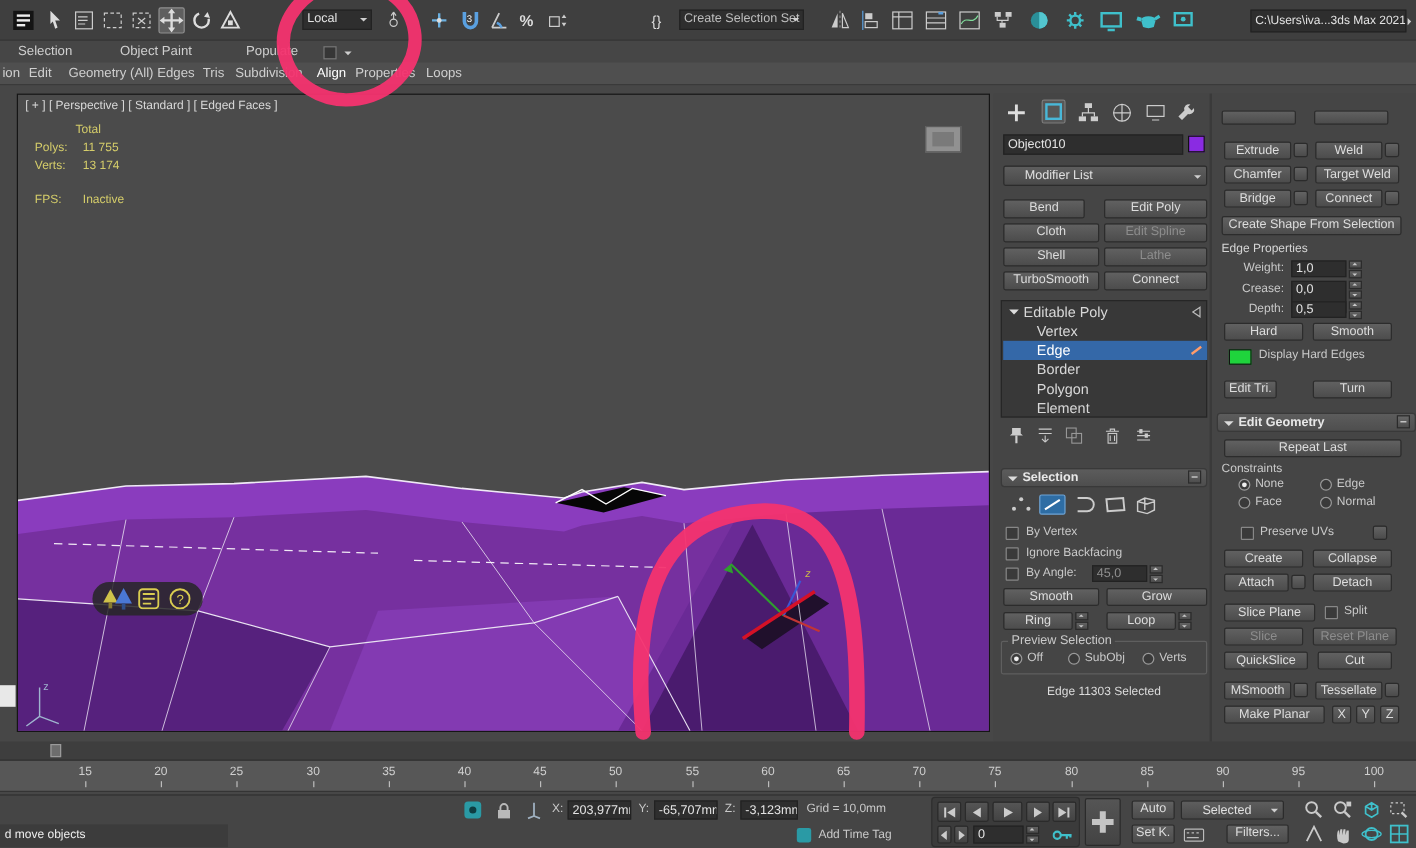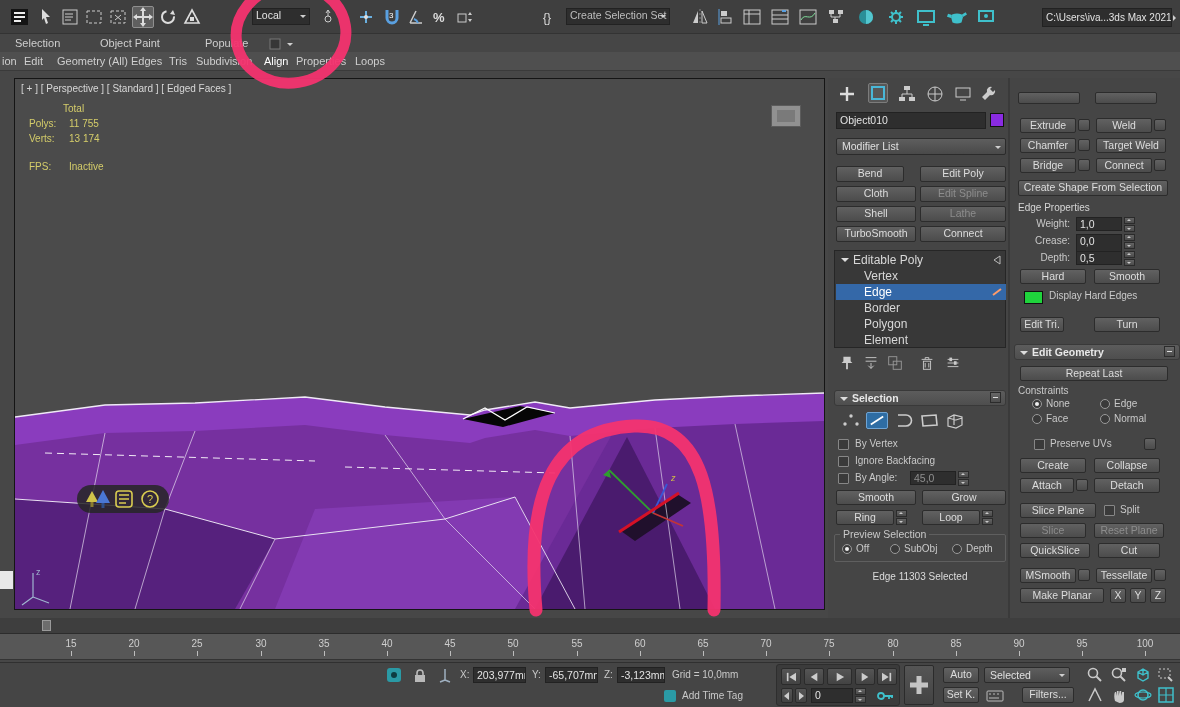--- a/index.html
+++ b/index.html
@@ -4,21 +4,21 @@
 <style>
 *{margin:0;padding:0;box-sizing:border-box}
 body{background:#2a2a2a}
 #app{position:relative;width:1180px;height:707px;overflow:hidden;background:#474747;font-family:"Liberation Sans","DejaVu Sans",sans-serif;font-size:11px;color:#d4d4d4}
 .ab{position:absolute}
 svg.ic{position:absolute}
 .btn{position:absolute;height:15px;background:linear-gradient(#616161,#4c4c4c);border:1px solid #2c2c2c;border-radius:2px;color:#ddd;font-size:10.5px;line-height:12px;text-align:center;white-space:nowrap;overflow:hidden}
 .btn.dis{color:#8d8d8d}
 .fld{position:absolute;background:#2e2e2e;border:1px solid #222;color:#e3e3e3;font-size:10.5px;line-height:13px;padding:0 3px;white-space:nowrap;overflow:hidden}
 .lbl{position:absolute;color:#c9c9c9;white-space:nowrap;font-size:10px}
-.dd{position:absolute;background:linear-gradient(#5e5e5e,#494949);border:1px solid #2b2b2b;border-radius:2px;color:#e0e0e0;font-size:10.5px;line-height:15px;padding:0 5px;white-space:nowrap}
+.dd{position:absolute;background:linear-gradient(#5e5e5e,#494949);border:1px solid #2b2b2b;border-radius:2px;color:#e0e0e0;font-size:10.5px;line-height:15px;padding:0 17px;white-space:nowrap}
 .cb{position:absolute;width:11px;height:11px;background:#3a3a3a;border:1px solid #878787;border-radius:1px}
 .rd{position:absolute;width:10px;height:10px;border:1px solid #9a9a9a;border-radius:50%;background:#3a3a3a}
 .rd.on::after{content:"";position:absolute;left:2px;top:2px;width:4px;height:4px;border-radius:50%;background:#efefef}
 .optbox{position:absolute;width:12px;height:12px;background:linear-gradient(#636363,#4b4b4b);border:1px solid #2b2b2b;border-radius:2px}
 .spn{position:absolute;width:11px;height:15px}
 .spn i{position:absolute;left:0;width:11px;height:7px;background:linear-gradient(#646464,#4b4b4b);border:1px solid #2b2b2b}
 .spn i.u{top:0}.spn i.d{top:8px}
 .spn i.u::after,.spn i.d::after{content:"";position:absolute;left:2px;border:2.5px solid transparent}
 .spn i.u::after{top:1px;border-bottom-color:#c9c9c9;border-top-width:0}
 .spn i.d::after{top:2px;border-top-color:#c9c9c9;border-bottom-width:0}
@@ -368,21 +368,21 @@
         <i class="u"></i>
         <i class="d"></i>
       </div>
     <div class="grp" style="left:6px;top:456px;width:172px;height:28px"></div>
     <span class="grpt" style="left:12px;top:450px">Preview Selection</span>
     <span class="rd on" style="left:14px;top:466px"></span>
     <span class="lbl" style="left:28px;top:465px">Off</span>
     <span class="rd" style="left:62px;top:466px"></span>
     <span class="lbl" style="left:76px;top:465px">SubObj</span>
     <span class="rd" style="left:124px;top:466px"></span>
-    <span class="lbl" style="left:138px;top:465px">Depth</span>
+    <span class="lbl" style="left:138px;top:465px">Verts</span>
     <span class="lbl" style="left:0;top:493px;width:184px;text-align:center;color:#dcdcdc">Edge 11303 Selected</span>
 
     <div class="btn" style="left:190px;top:14px;width:62px;height:12px"></div>
     <div class="btn" style="left:267px;top:14px;width:62px;height:12px"></div>
 
     <div class="btn" style="left:192px;top:40px;width:56px">Extrude</div>
     <div class="optbox" style="left:250px;top:41px"></div>
     <div class="btn" style="left:268px;top:40px;width:56px">Weld</div>
     <div class="optbox" style="left:326px;top:41px"></div>
     <div class="btn" style="left:192px;top:60px;width:56px">Chamfer</div>
@@ -476,20 +476,23 @@
       <span class="tick" style="left:817px;top:4px">75</span>
       <span class="tick" style="left:881px;top:4px">80</span>
       <span class="tick" style="left:944px;top:4px">85</span>
       <span class="tick" style="left:1007px;top:4px">90</span>
       <span class="tick" style="left:1070px;top:4px">95</span>
       <span class="tick" style="left:1133px;top:4px">100</span>
     </div>
   </div>
 
   <div class="ab" style="left:0;top:662px;width:1180px;height:45px;background:#454545;border-top:1px solid #303030">
+    <div class="ab" style="left:0;top:24px;width:190px;height:19px;background:#3c3c3c">
+        <span class="lbl" style="left:4px;top:3px;color:#efefef">d move objects</span>
+      </div>
     <svg class="ic" style="left:386px;top:4px" width="16" height="16" viewBox="0 0 16 16">
         <rect x="1" y="1" width="14" height="14" rx="3" fill="#2a9aa5"></rect>
         <circle cx="8" cy="8" r="3" fill="#0e3d42"></circle>
       </svg>
     <svg class="ic" style="left:412px;top:4px" width="16" height="16" viewBox="0 0 16 16">
         <rect x="3" y="8" width="10" height="7" fill="#b9b9b9"></rect>
         <path d="M5 8V6a3 3 0 0 1 6 0v2" fill="none" stroke="#b9b9b9" stroke-width="1.6"></path>
       </svg>
     <svg class="ic" style="left:437px;top:4px" width="16" height="16" viewBox="0 0 16 16">
         <path d="M8 13V2M8 13l-5 2M8 13l5 2" stroke="#9fb0c0" stroke-width="1.5" fill="none"></path>

